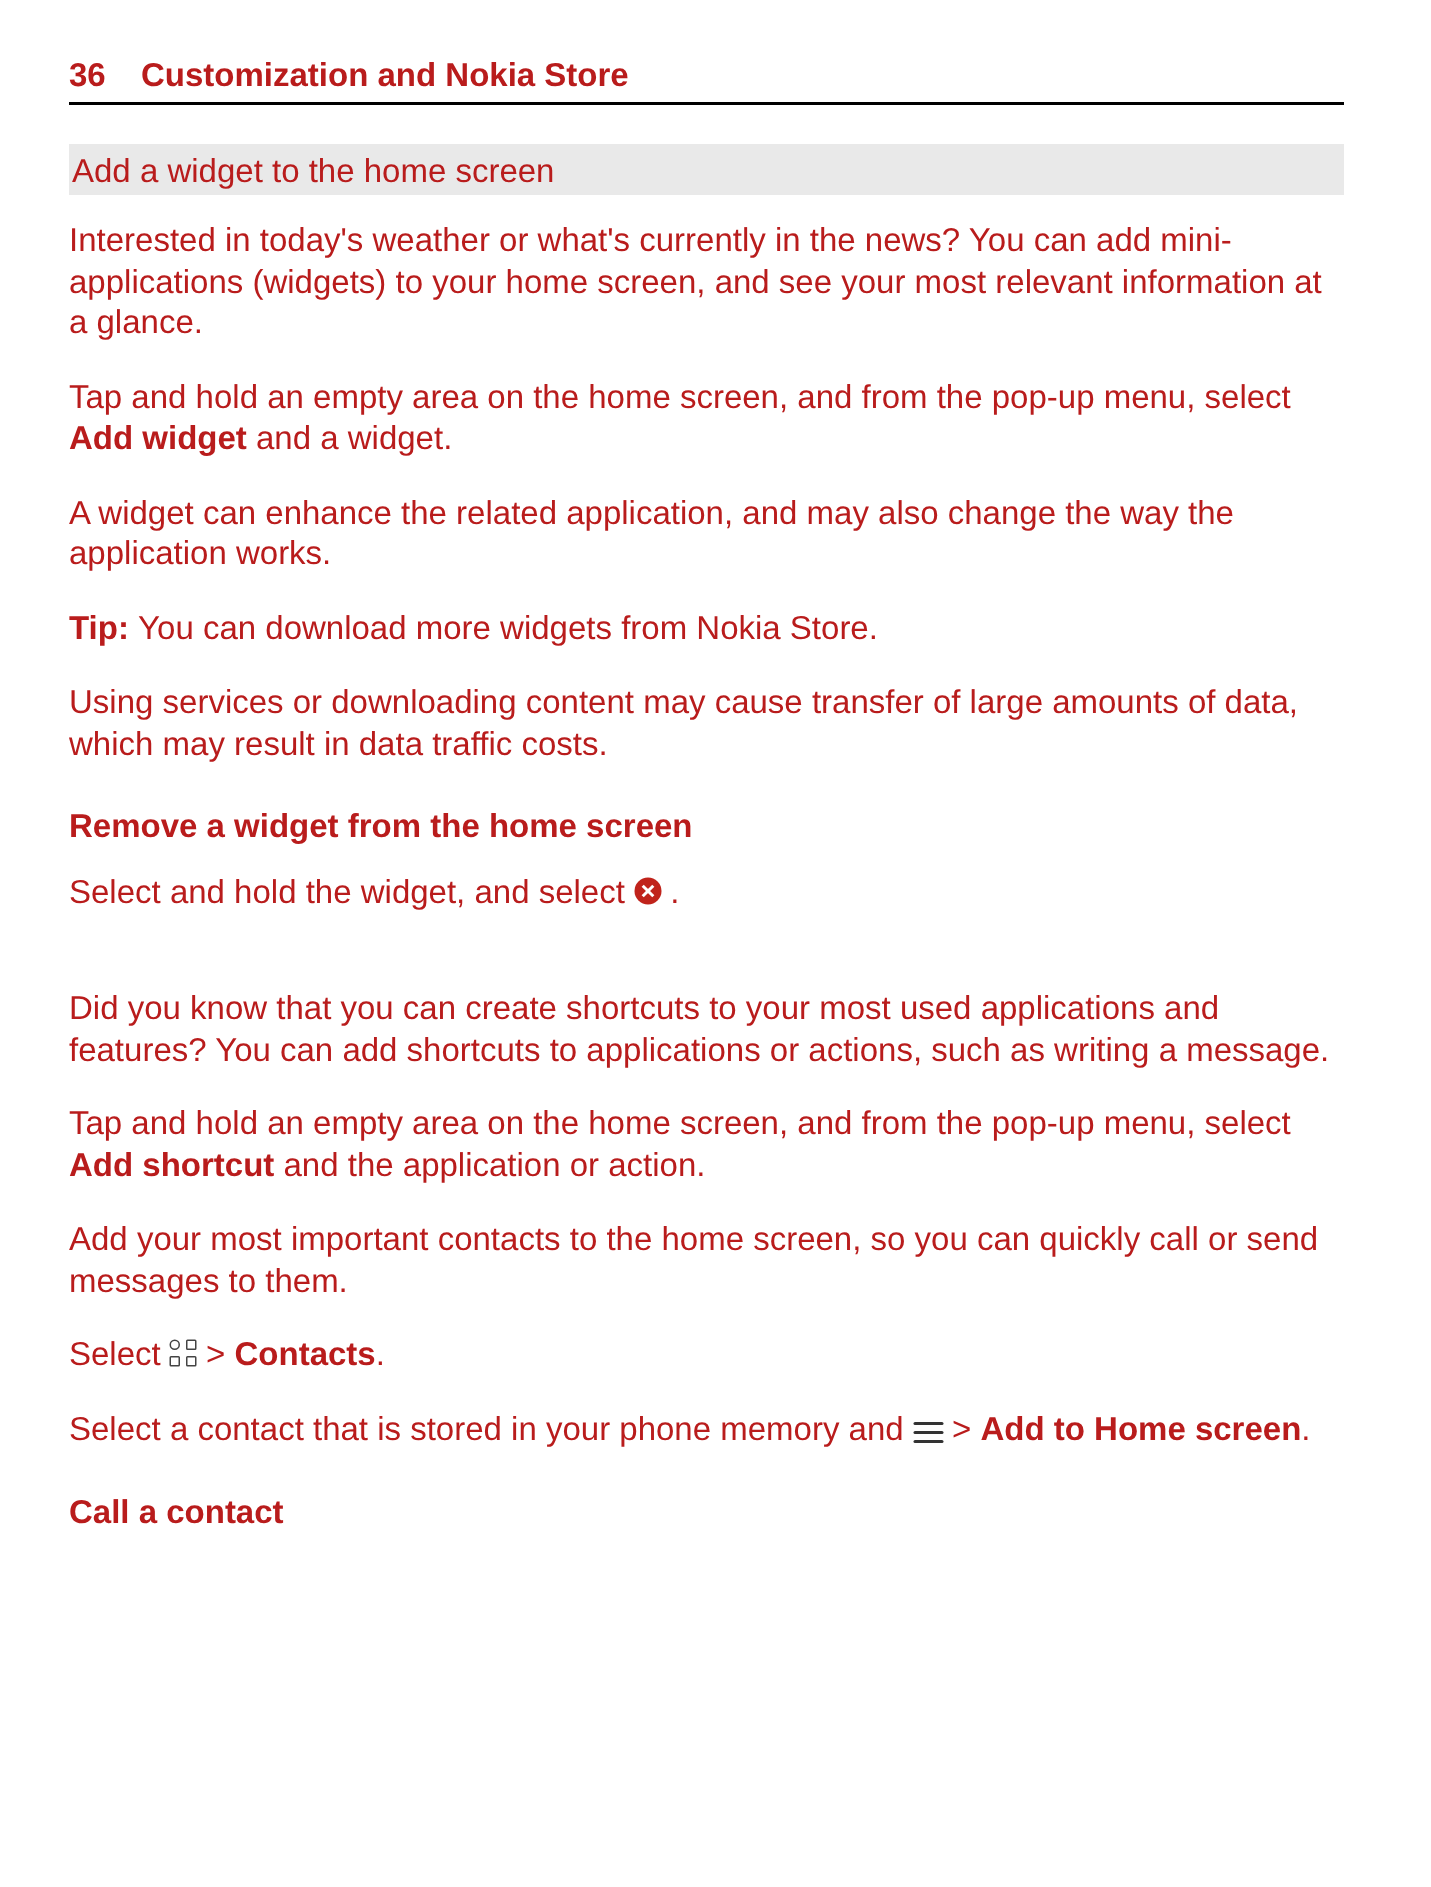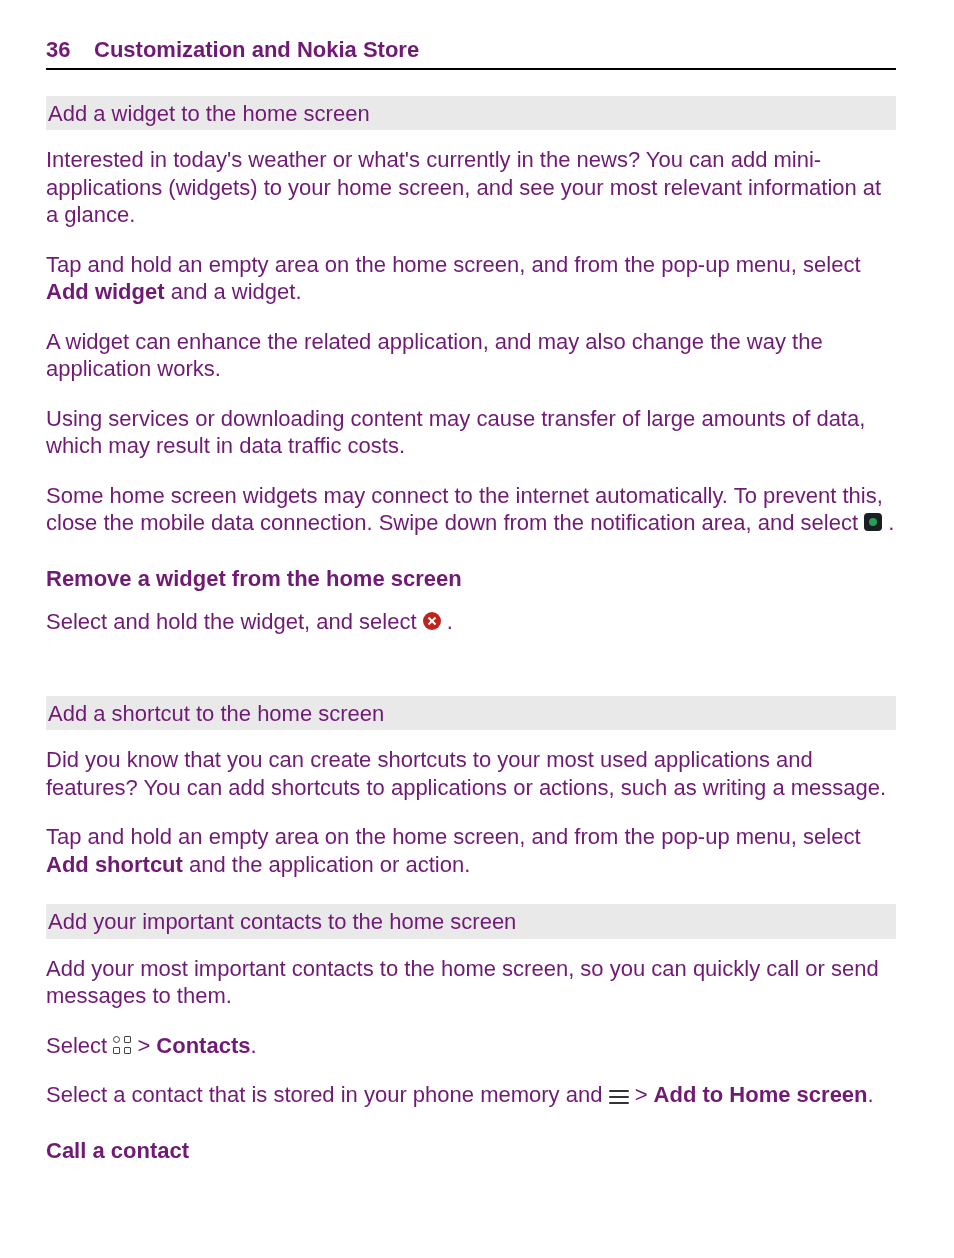--- a/index.html
+++ b/index.html
@@ -4,21 +4,21 @@
 <style>
   html,body{margin:0;padding:0;background:#fff;}
   .page{
     width:942px;
     min-height:1258px;
     box-sizing:border-box;
     padding:36px 46px 40px 46px;
     font-family:"Segoe UI",Arial,Helvetica,sans-serif;
     font-size:22px;
     line-height:1.25;
-    color:#701a75;
+    color:#b91c1c;
   }
   .header-row{
     display:flex;
     align-items:baseline;
     border-bottom:2px solid #000;
     padding-bottom:4px;
     margin-bottom:26px;
     font-weight:700;
   }
   .header-row .num{width:48px;}
@@ -102,43 +102,41 @@
   <div class="section-bar first-bar">Add a widget to the home screen</div>
 
   <p class="para">Interested in today's weather or what's currently in the news? You can add mini-applications (widgets) to your home screen, and see your most relevant information at a glance.</p>
 
   <p class="para">
     <span>Tap and hold an empty area on the home screen, and from the pop-up menu, select </span><span class="bold">Add widget</span><span> and a widget.</span>
   </p>
 
   <p class="para">A widget can enhance the related application, and may also change the way the application works.</p>
 
+  <p class="para">
+    <span class="bold">Tip: </span><span>You can download more widgets from Nokia Store.</span>
+  </p>
 
   <p class="para">Using services or downloading content may cause transfer of large amounts of data, which may result in data traffic costs.</p>
 
-  <p class="para">
-    <span>Some home screen widgets may connect to the internet automatically. To prevent this, close the mobile data connection. Swipe down from the notification area, and select </span><span class="icon icon-mobiledata"></span><span> .</span>
-  </p>
 
   <p class="subhead">Remove a widget from the home screen</p>
   <p class="para">
     <span>Select and hold the widget, and select </span><span class="icon icon-close"></span><span> .</span>
   </p>
 
   <div class="spacer-md"></div>
 
-  <div class="section-bar">Add a shortcut to the home screen</div>
 
   <p class="para">Did you know that you can create shortcuts to your most used applications and features? You can add shortcuts to applications or actions, such as writing a message.</p>
 
   <p class="para">
     <span>Tap and hold an empty area on the home screen, and from the pop-up menu, select </span><span class="bold">Add shortcut</span><span> and the application or action.</span>
   </p>
 
-  <div class="section-bar">Add your important contacts to the home screen</div>
 
   <p class="para">Add your most important contacts to the home screen, so you can quickly call or send messages to them.</p>
 
   <p class="para">
     <span>Select </span><span class="icon icon-apps"><span></span><span></span><span></span><span></span></span><span>  &gt; </span><span class="bold">Contacts</span><span>.</span>
   </p>
 
   <p class="para">
     <span>Select a contact that is stored in your phone memory and </span><span class="icon icon-menu"><span></span><span></span><span></span></span><span>  &gt; </span><span class="bold">Add to Home screen</span><span>.</span>
   </p>

